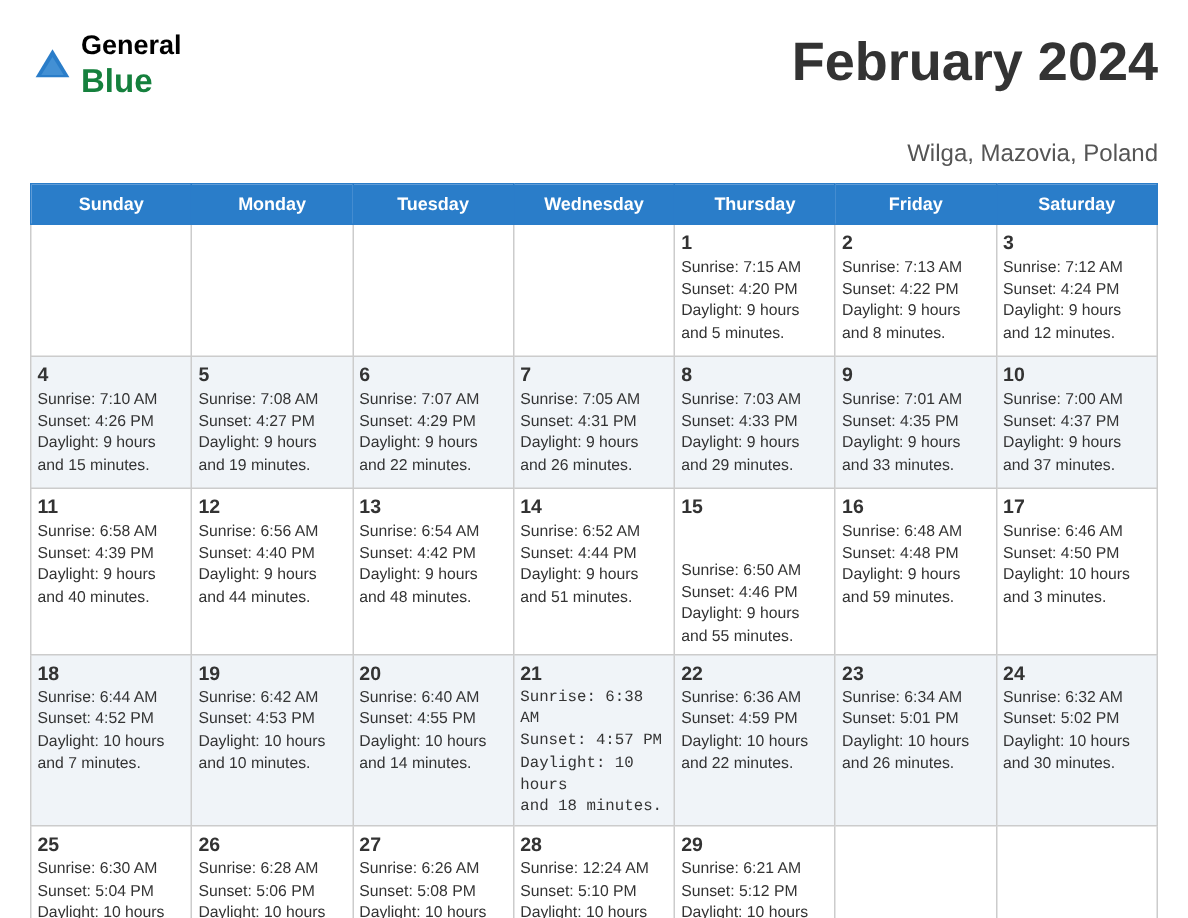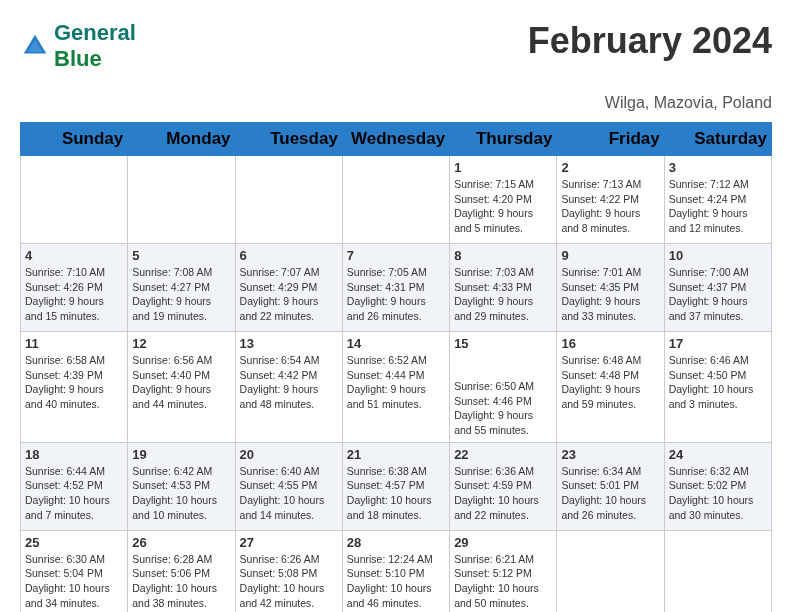--- a/index.html
+++ b/index.html
@@ -15,23 +15,23 @@
       justify-content: space-between;
       align-items: flex-start;
       margin-bottom: 10px;
     }
     .logo {
       display: flex;
       align-items: center;
       gap: 4px;
     }
     .logo-text-general {
-      font-size: 22px;
+      font-size: 18px;
       font-weight: bold;
-      color: #0f766e;
+      color: #000000;
     }
     .logo-text-blue {
       font-size: 22px;
       font-weight: bold;
       color: #15803d;
     }
     .logo-icon {
       width: 30px;
       height: 30px;
     }
@@ -48,24 +48,24 @@
       color: #555;
       margin-top: 32px;
     }
     .calendar {
       width: 100%;
       border-collapse: collapse;
       font-size: 11px;
     }
     .calendar thead th {
       background-color: #2a7dc9;
-      color: #000000;
+      color: #ffffff;
       padding: 6px 4px;
-      text-align: right;
-      font-size: 17px;
+      text-align: center;
+      font-size: 12px;
       border: 1px solid #2a7dc9;
     }
     .calendar tbody td {
       border: 1px solid #ccc;
       vertical-align: top;
       padding: 4px;
       width: calc(100% / 7);
       min-height: 80px;
       height: 88px;
     }
@@ -269,21 +269,21 @@
         </td>
         <td>
           <div class="day-number">20</div>
           <div class="day-info" style="white-space: pre-line;">Sunrise: 6:40 AM
 Sunset: 4:55 PM
 Daylight: 10 hours
 and 14 minutes.</div>
         </td>
         <td>
           <div class="day-number">21</div>
-          <div class="day-info" style="white-space: pre-line;">Sunrise: 6:38 AM
+          <div class="day-info" style="white-space: pre-line; font-family: Liberation Mono, monospace;">Sunrise: 6:38 AM
 Sunset: 4:57 PM
 Daylight: 10 hours
 and 18 minutes.</div>
         </td>
         <td>
           <div class="day-number">22</div>
           <div class="day-info" style="white-space: pre-line;">Sunrise: 6:36 AM
 Sunset: 4:59 PM
 Daylight: 10 hours
 and 22 minutes.</div>

